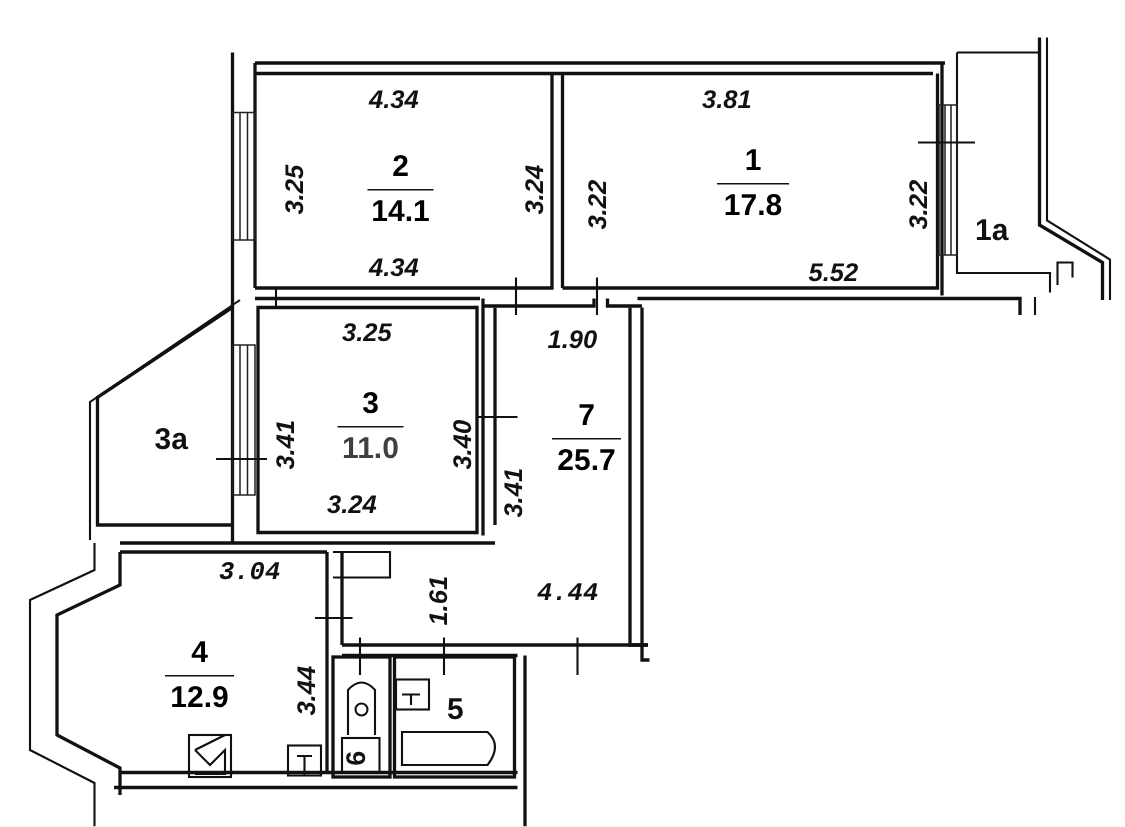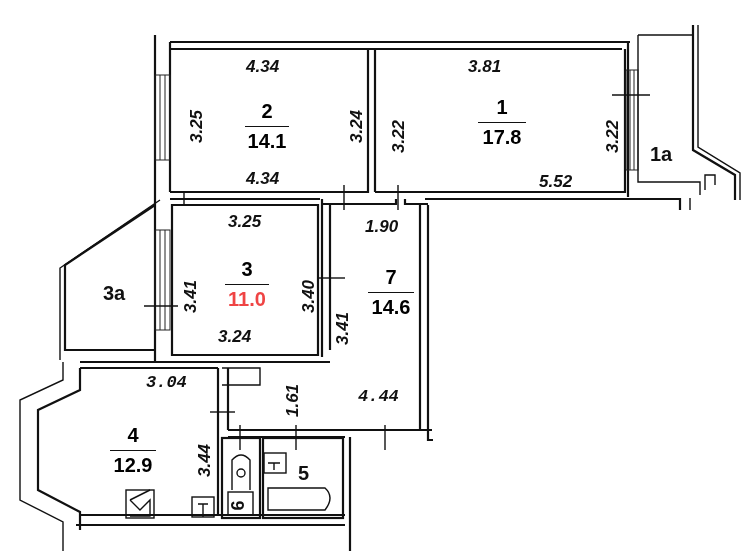--- a/index.html
+++ b/index.html
@@ -124,30 +124,30 @@
 </div>
 
 <div class="tag" style="left:650px;top:108px;margin-top:35px;">1a</div>
 
 <div class="lbl dim" style="left:228px;top:213px;">3.25</div>
 <div class="lbl dim dimv" style="left:174px;top:288px;">3.41</div>
 <div class="lbl dim dimv" style="left:292px;top:288px;">3.40</div>
 <div class="lbl dim" style="left:218px;top:328px;">3.24</div>
 <div class="room" style="left:225px;top:258px;width:44px;">
   <span class="num">3</span>
-  <span class="area" style="color:#ef4444;">11.0</span>
+  <span class="area" style="color:#404040;">11.0</span>
 </div>
 
 <div class="tag" style="left:103px;top:282px;">3a</div>
 
 <div class="lbl dim" style="left:365px;top:218px;">1.90</div>
 <div class="lbl dim dimv" style="left:326px;top:320px;">3.41</div>
 <div class="room" style="left:368px;top:266px;width:46px;">
   <span class="num">7</span>
-  <span class="area">14.6</span>
+  <span class="area">25.7</span>
 </div>
 <div class="lbl dim" style="left:358px;top:388px;font-family:Liberation Mono, monospace;">4.44</div>
 <div class="lbl dim dimv" style="left:276px;top:392px;">1.61</div>
 
 <div class="lbl dim" style="left:146px;top:374px;font-family:Liberation Mono, monospace;">3.04</div>
 <div class="lbl dim dimv" style="left:188px;top:452px;">3.44</div>
 <div class="room" style="left:110px;top:424px;width:46px;">
   <span class="num">4</span>
   <span class="area">12.9</span>
 </div>

